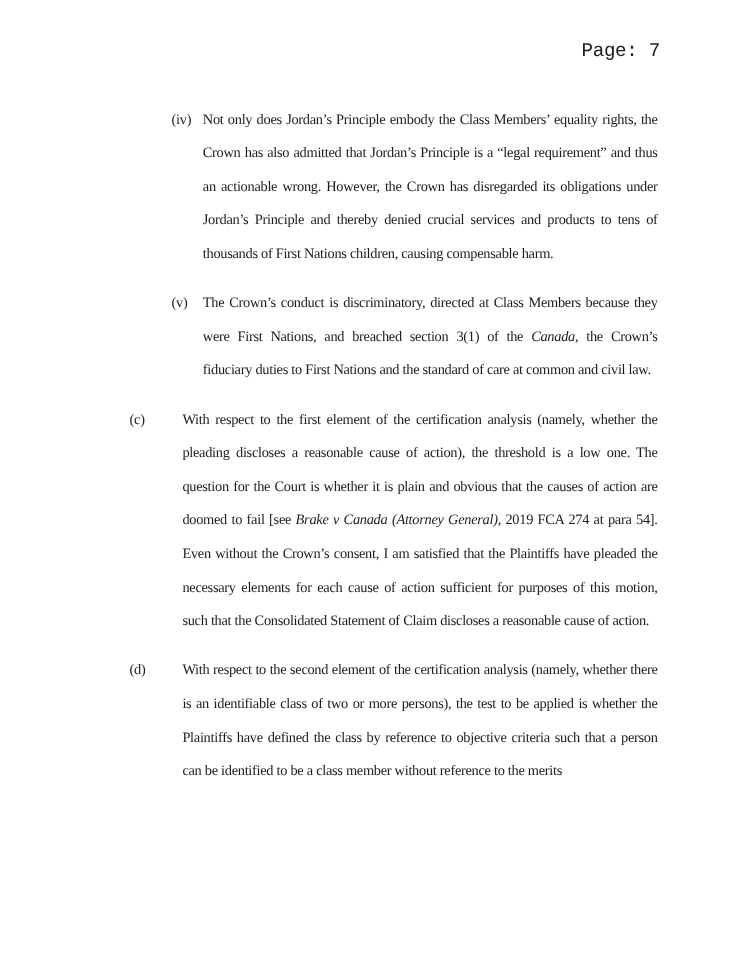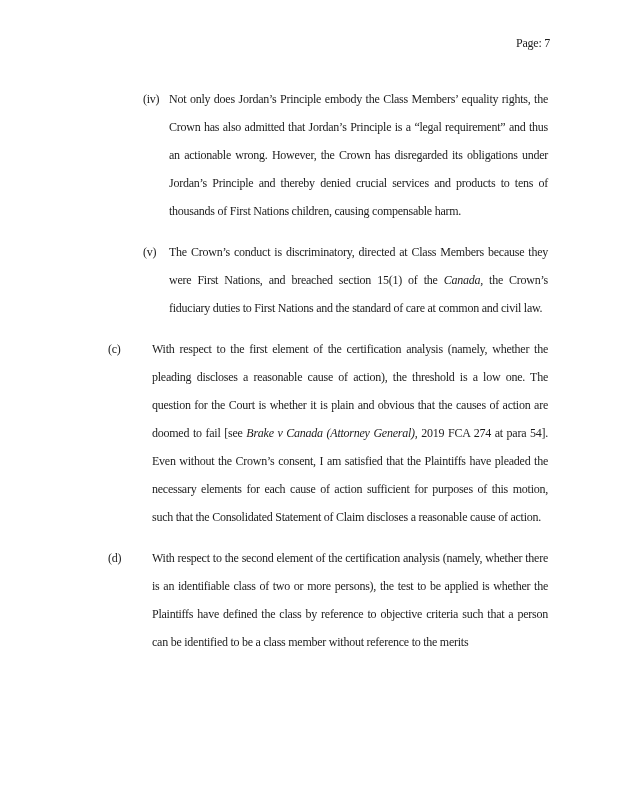--- a/index.html
+++ b/index.html
@@ -12,21 +12,22 @@
     font-family: "Liberation Serif", serif;
     font-size: 12px;
     color: #1c1c1c;
     letter-spacing: -0.25px;
     overflow: hidden;
   }
   .page-number {
     text-align: right;
     padding: 36px 73px 0 0;
     line-height: 14px;
-    font-size: 12px;
+    font-size: 16px;
+    font-family: Liberation Mono, monospace;
   }
   .content {
     margin-top: 35px;
   }
   .para {
     display: flex;
     line-height: 28px;
     margin-bottom: 13px;
   }
   .para.sub  { margin-left: 143px; margin-right: 75px; }
@@ -47,21 +48,21 @@
 <div class="page">
   <div class="page-number">Page: 7</div>
   <main class="content">
   <div class="para sub">
     <span class="marker">(iv)</span>
     <span class="text"><span>Not only does Jordan’s Principle embody the Class Members’ equality rights, the Crown has also admitted that Jordan’s Principle is a “legal requirement” and thus an actionable wrong. However, the Crown has disregarded its obligations under Jordan’s Principle and thereby denied crucial services and products to tens of thousands of First Nations children, causing compensable harm.</span></span>
   </div>
 
   <div class="para sub">
     <span class="marker">(v)</span>
-    <span class="text"><span>The Crown’s conduct is discriminatory, directed at Class Members because they were First Nations, and breached section 15(1) of the </span><i>Canada</i><span>, the Crown’s fiduciary duties to First Nations and the standard of care at common and civil law.</span></span>
+    <span class="text"><span>The Crown’s conduct is discriminatory, directed at Class Members because they were First Nations, and breached section 3(1) of the </span><i>Canada</i><span>, the Crown’s fiduciary duties to First Nations and the standard of care at common and civil law.</span></span>
   </div>
 
   <div class="para main">
     <span class="marker">(c)</span>
     <span class="text"><span>With respect to the first element of the certification analysis (namely, whether the pleading discloses a reasonable cause of action), the threshold is a low one. The question for the Court is whether it is plain and obvious that the causes of action are doomed to fail [see </span><i>Brake v Canada (Attorney General)</i><span>, 2019 FCA 274 at para 54]. Even without the Crown’s consent, I am satisfied that the Plaintiffs have pleaded the necessary elements for each cause of action sufficient for purposes of this motion, such that the Consolidated Statement of Claim discloses a reasonable cause of action.</span></span>
   </div>
 
   <div class="para main">
     <span class="marker">(d)</span>
     <span class="text"><span>With respect to the second element of the certification analysis (namely, whether there is an identifiable class of two or more persons), the test to be applied is whether the Plaintiffs have defined the class by reference to objective criteria such that a person can be identified to be a class member without reference to the merits</span></span>

